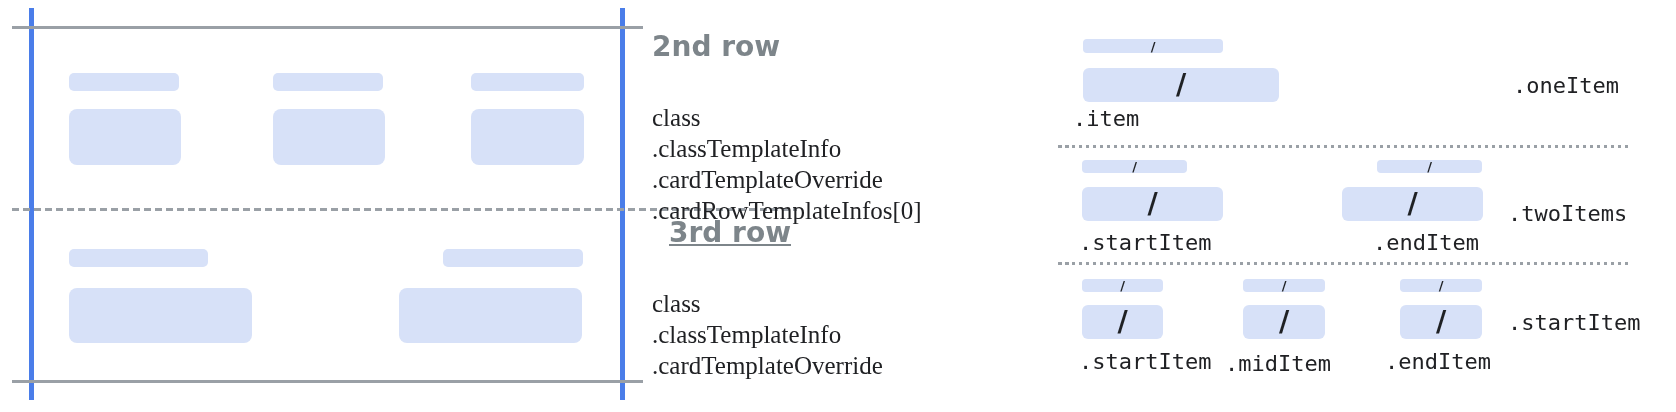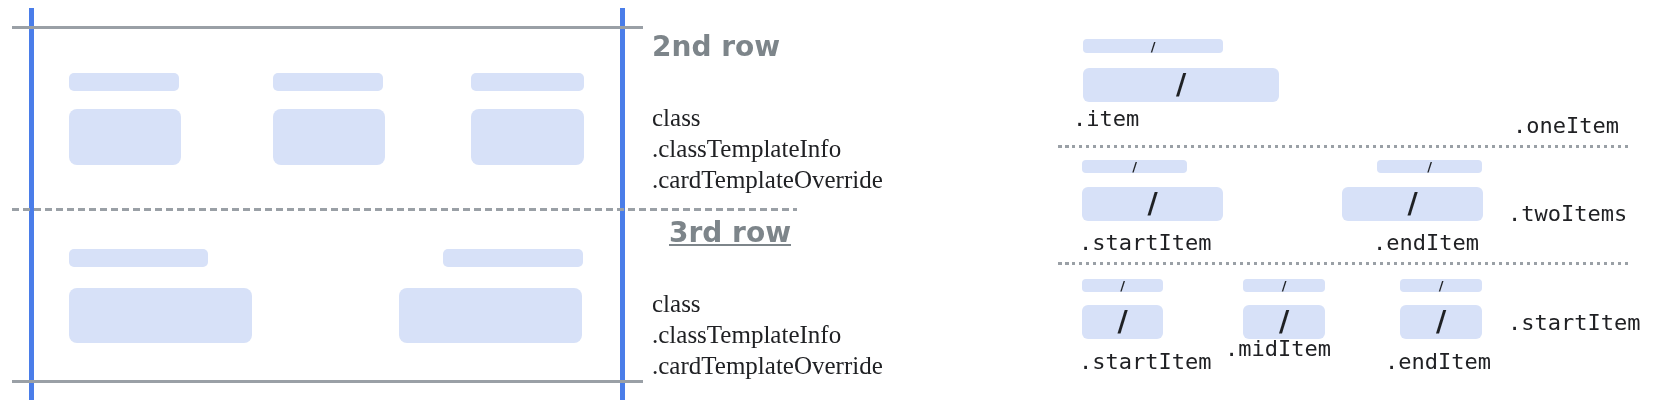--- a/index.html
+++ b/index.html
@@ -73,40 +73,41 @@
     <div class="abs bar sm" style="left:443px;top:249px;width:140px;height:18px;"></div>
     <div class="abs bar lg" style="left:399px;top:288px;width:183px;height:55px;"></div>
   </div>
 
   <div>
     <div class="abs row-title" style="left:652px;top:32px;">2nd row</div>
     <div class="abs code" style="left:652px;top:70px;">
       <div>class</div>
       <div>.classTemplateInfo</div>
       <div>.cardTemplateOverride</div>
+      <div>.cardRowTemplateInfos[0]</div>
     </div>
 
     <div class="abs row-title" style="left:669px;top:218px;text-decoration:underline;">3rd row</div>
     <div class="abs code" style="left:652px;top:256px;">
       <div>class</div>
       <div>.classTemplateInfo</div>
       <div>.cardTemplateOverride</div>
     </div>
   </div>
 
   <div>
 
     <div class="abs slashbar" style="left:1083px;top:39px;width:140px;height:14px;">
       <span class="slash small-slash">/</span>
     </div>
     <div class="abs slashbar big" style="left:1083px;top:68px;width:196px;height:34px;">
       <span class="slash big-slash">/</span>
     </div>
     <div class="abs mono-label" style="left:1073px;top:107px;">.item</div>
-    <div class="abs mono-label" style="left:1513px;top:74px;margin-top:40px;">.oneItem</div>
+    <div class="abs mono-label" style="left:1513px;top:74px;">.oneItem</div>
 
     <div class="abs dotline" style="left:1058px;top:145px;width:572px;"></div>
 
     <div class="abs slashbar" style="left:1082px;top:160px;width:105px;height:13px;">
       <span class="slash small-slash">/</span>
     </div>
     <div class="abs slashbar big" style="left:1082px;top:187px;width:141px;height:34px;">
       <span class="slash big-slash">/</span>
     </div>
     <div class="abs slashbar" style="left:1377px;top:160px;width:105px;height:13px;">
@@ -133,18 +134,18 @@
     <div class="abs slashbar big" style="left:1243px;top:305px;width:82px;height:34px;">
       <span class="slash big-slash">/</span>
     </div>
     <div class="abs slashbar" style="left:1400px;top:279px;width:82px;height:13px;">
       <span class="slash small-slash">/</span>
     </div>
     <div class="abs slashbar big" style="left:1400px;top:305px;width:82px;height:34px;">
       <span class="slash big-slash">/</span>
     </div>
     <div class="abs mono-label" style="left:1079px;top:350px;">.startItem</div>
-    <div class="abs mono-label" style="left:1225px;top:337px;">.midItem</div>
+    <div class="abs mono-label" style="left:1225px;top:352px;">.midItem</div>
     <div class="abs mono-label" style="left:1385px;top:350px;">.endItem</div>
     <div class="abs mono-label" style="left:1508px;top:311px;">.startItem</div>
   </div>
 
 </div>
 
 </body></html>

